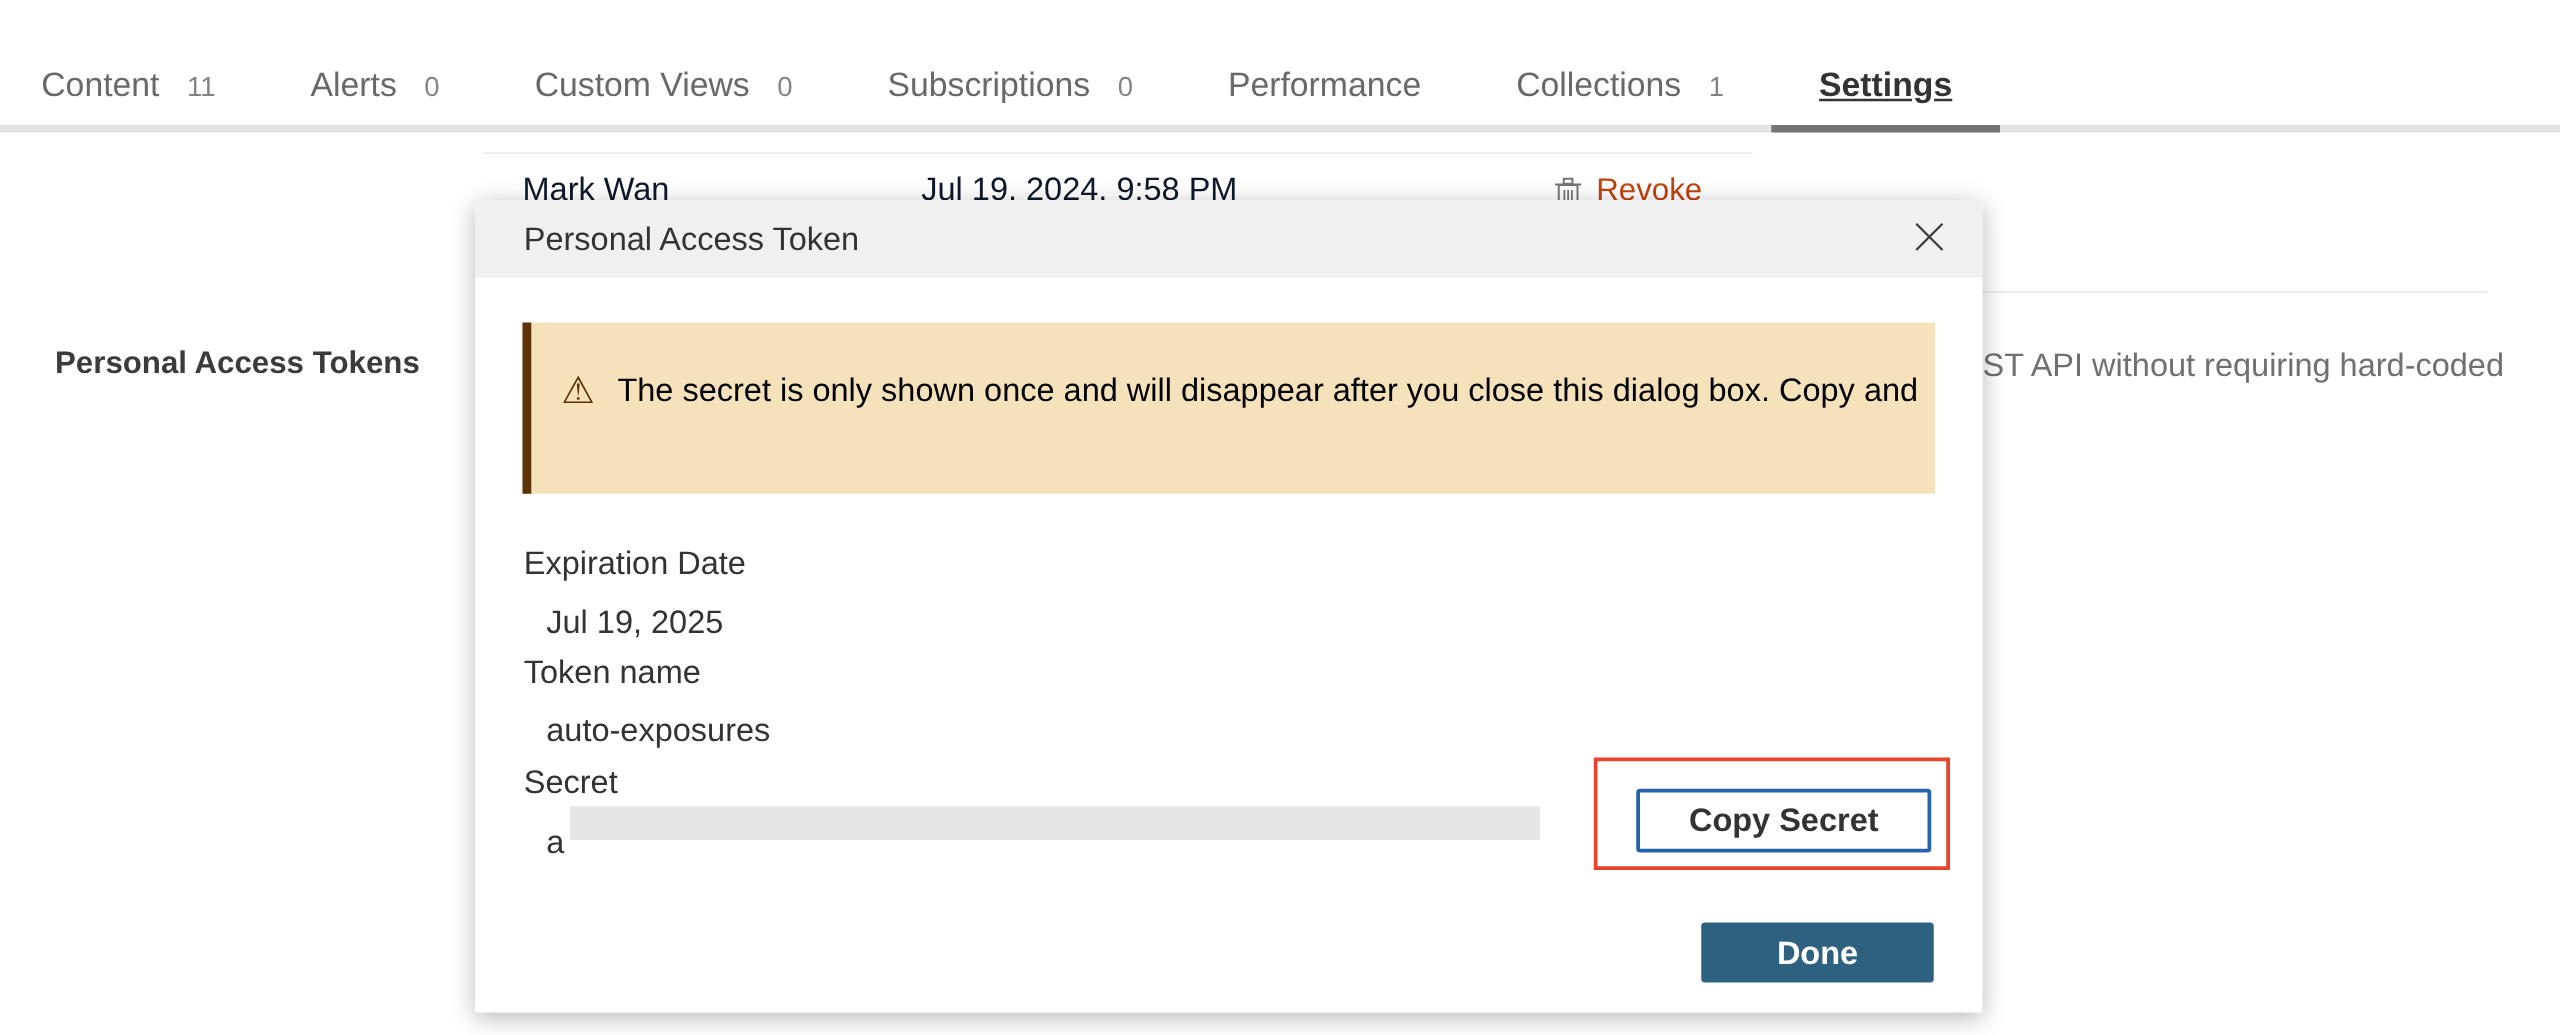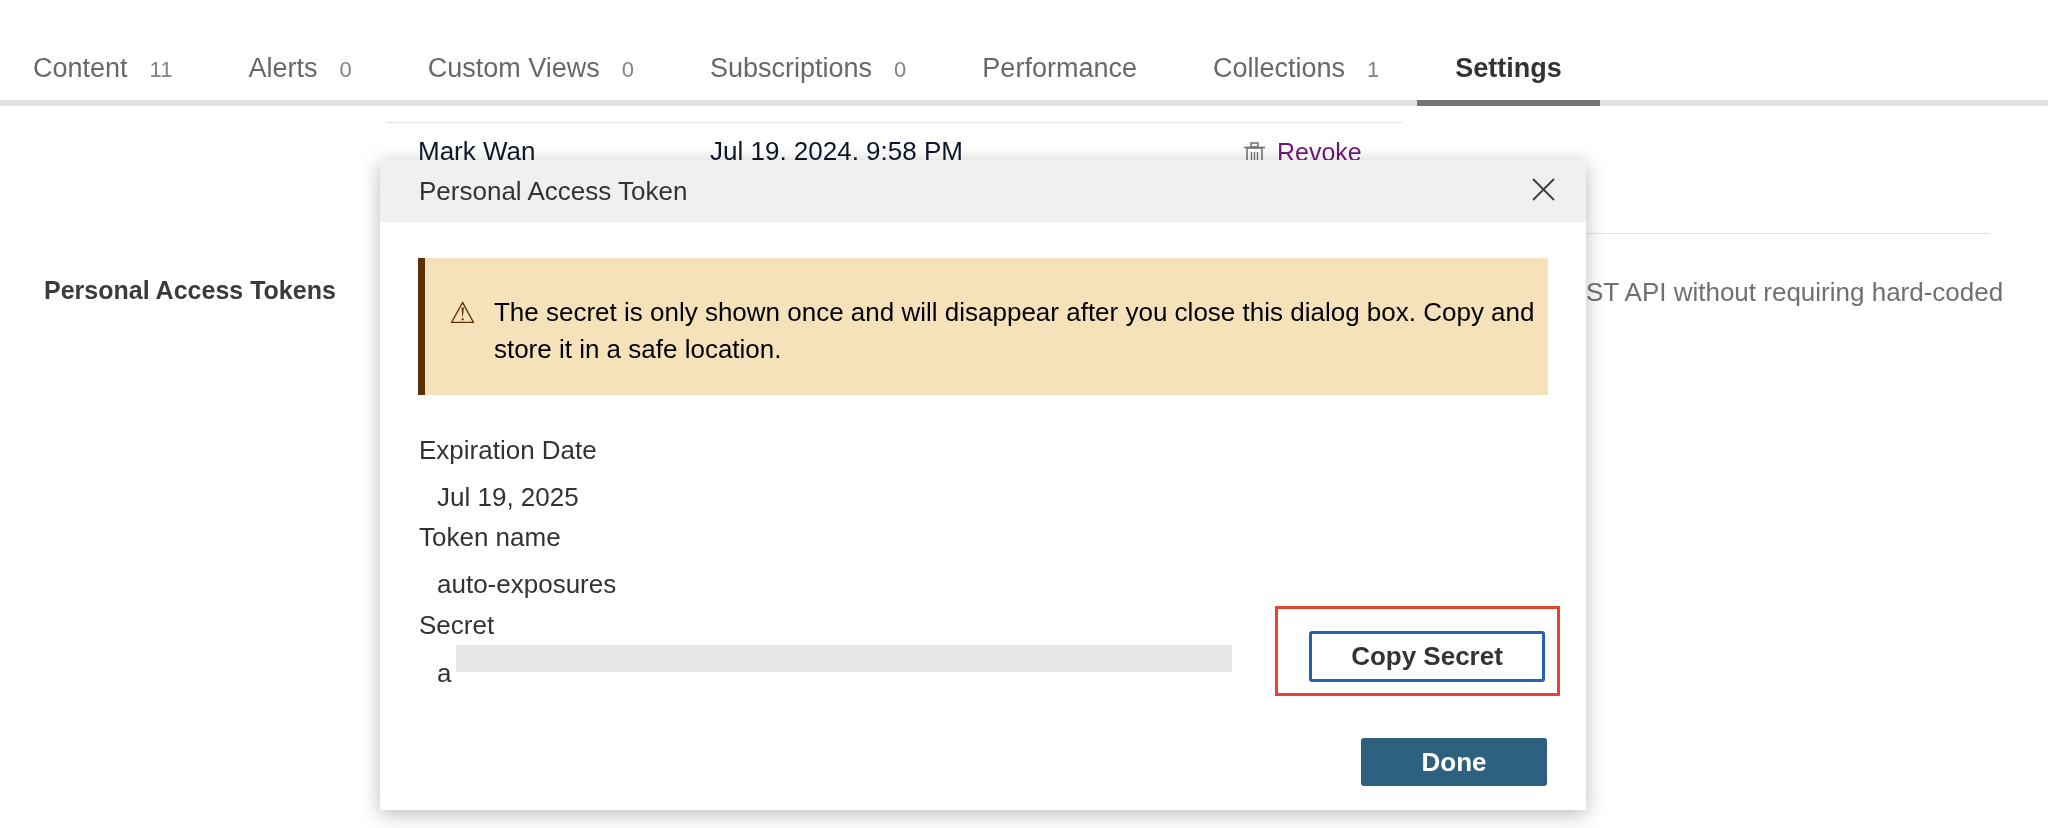--- a/index.html
+++ b/index.html
@@ -14,30 +14,30 @@
     border-bottom: 6px solid #e3e3e3;
   }
   .tab {
     position: relative; display: flex; align-items: baseline; gap: 22px;
     padding: 0 38px 16px 38px; font-size: 27px; color: #686868; cursor: pointer;
     white-space: nowrap;
     justify-content: space-between;
   }
   .tab:first-child { padding-left: 0; }
   .tab .count { font-size: 22px; color: #838383; }
-  .tab.active { color: #333; font-weight: bold; }
+  .tab.active { color: #333; font-weight: bold; text-decoration: underline; }
   .tab.active::after {
     content: ""; position: absolute; left: 0; right: 0; bottom: -6px; height: 6px;
     background: #757575;
   }
 
   
   .row-topline { position: absolute; left: 386px; top: 122px; width: 1016px; height: 1px; background: #e4e4e4; }
   .bg-row-text { position: absolute; top: 136px; font-size: 26px; color: #0f172a; white-space: nowrap; }
-  .bg-row-action { position: absolute; top: 138px; font-size: 25px; font-weight: 500; color: #701a75; white-space: nowrap; }
+  .bg-row-action { position: absolute; top: 138px; font-size: 25px; font-weight: 500; color: #c2410c; white-space: nowrap; }
   .trash { position: absolute; left: 1243px; top: 141px; }
   .section-label { position: absolute; left: 44px; top: 276px; font-size: 25px; font-weight: bold; color: #3b3b3b; white-space: nowrap; }
   .desc-fragment { position: absolute; left: 1586px; top: 277px; font-size: 26px; color: #707070; white-space: nowrap; }
   .right-divider { position: absolute; left: 1430px; top: 233px; width: 560px; height: 1px; background: #e3e3e3; }
 
   
   .dialog {
     position: absolute; left: 380px; top: 160px; width: 1206px; height: 650px;
     background: #fff; box-shadow: 0 4px 20px rgba(0,0,0,0.28); border-radius: 2px; z-index: 10;
   }
@@ -108,21 +108,21 @@
       <span class="count">1</span>
     </div>
     <div class="tab active">
       <span>Settings</span>
     </div>
   </nav>
 
   <div class="row-topline"></div>
 
   <div class="bg-row-text" style="left:418px;">Mark Wan</div>
-  <div class="bg-row-text" style="left:710px;">Jul 19, 2024, 9:58 PM</div>
+  <div class="bg-row-text" style="left:737px;">Jul 19, 2024, 9:58 PM</div>
 
   <div class="trash">
     <svg width="23" height="28" viewBox="0 0 23 28" fill="none">
       <rect x="4" y="7" width="15" height="19" rx="1" stroke="#757575" stroke-width="1.6"></rect>
       <line x1="1" y1="6.5" x2="22" y2="6.5" stroke="#757575" stroke-width="1.6"></line>
       <rect x="8" y="2" width="7" height="4" stroke="#757575" stroke-width="1.6"></rect>
       <line x1="8.5" y1="11" x2="8.5" y2="22" stroke="#757575" stroke-width="1.4"></line>
       <line x1="11.5" y1="11" x2="11.5" y2="22" stroke="#757575" stroke-width="1.4"></line>
       <line x1="14.5" y1="11" x2="14.5" y2="22" stroke="#757575" stroke-width="1.4"></line>
     </svg>
@@ -143,21 +143,20 @@
             <path d="M3 3 L24 24 M24 3 L3 24" stroke="#3b3b3b" stroke-width="1.8" fill="none"></path>
           </svg>
         </span>
       </button>
     </header>
 
     <div class="warning">
       <span class="warn-icon">⚠</span>
       <div>
         <div class="warn-line">The secret is only shown once and will disappear after you close this dialog box. Copy and</div>
-        <div class="warn-line">store it in a safe location.</div>
       </div>
     </div>
 
     <div class="f-label" style="top:275px;">Expiration Date</div>
     <div class="f-value" style="top:310px;">Jul 19, 2025</div>
 
     <div class="f-label" style="top:362px;">Token name</div>
     <div class="f-value" style="top:397px;">auto-exposures</div>
 
     <div class="f-label" style="top:450px;">Secret</div>

